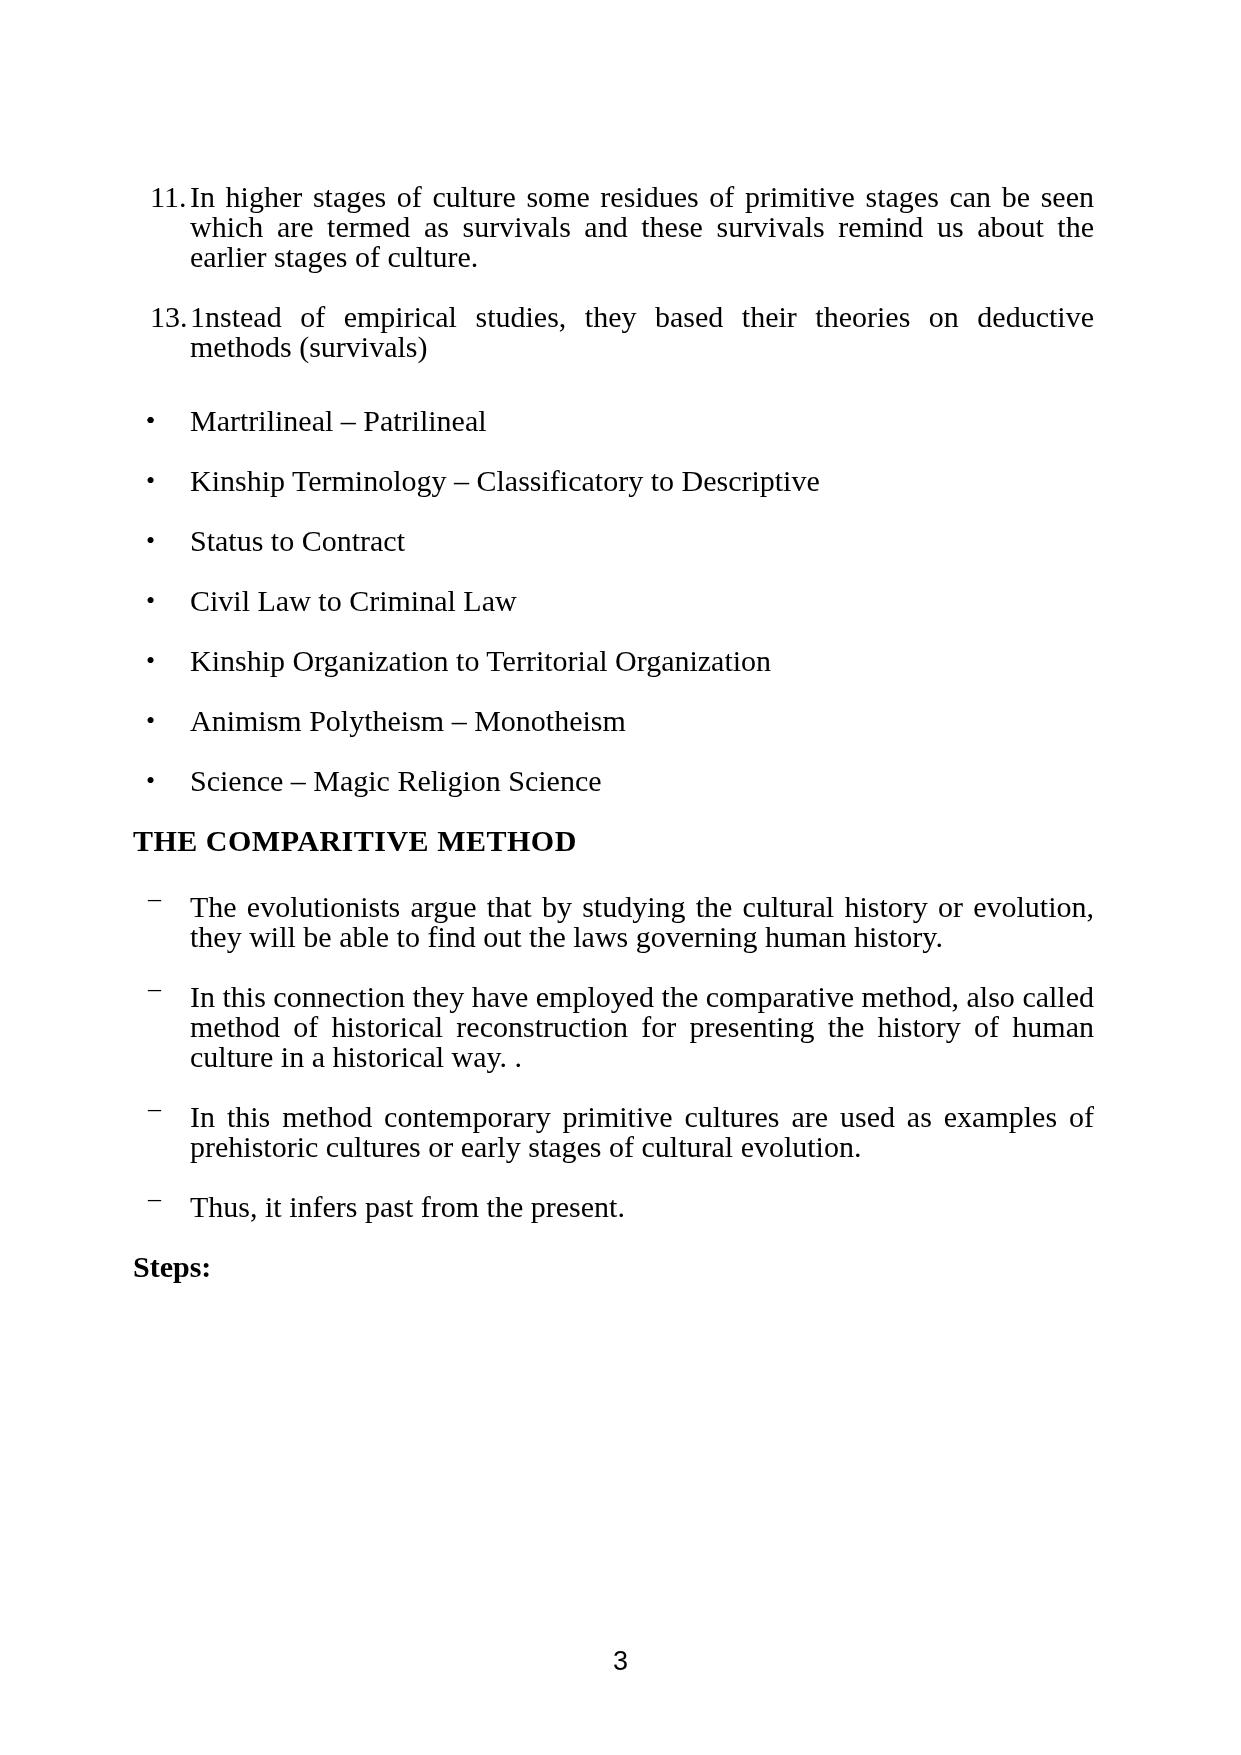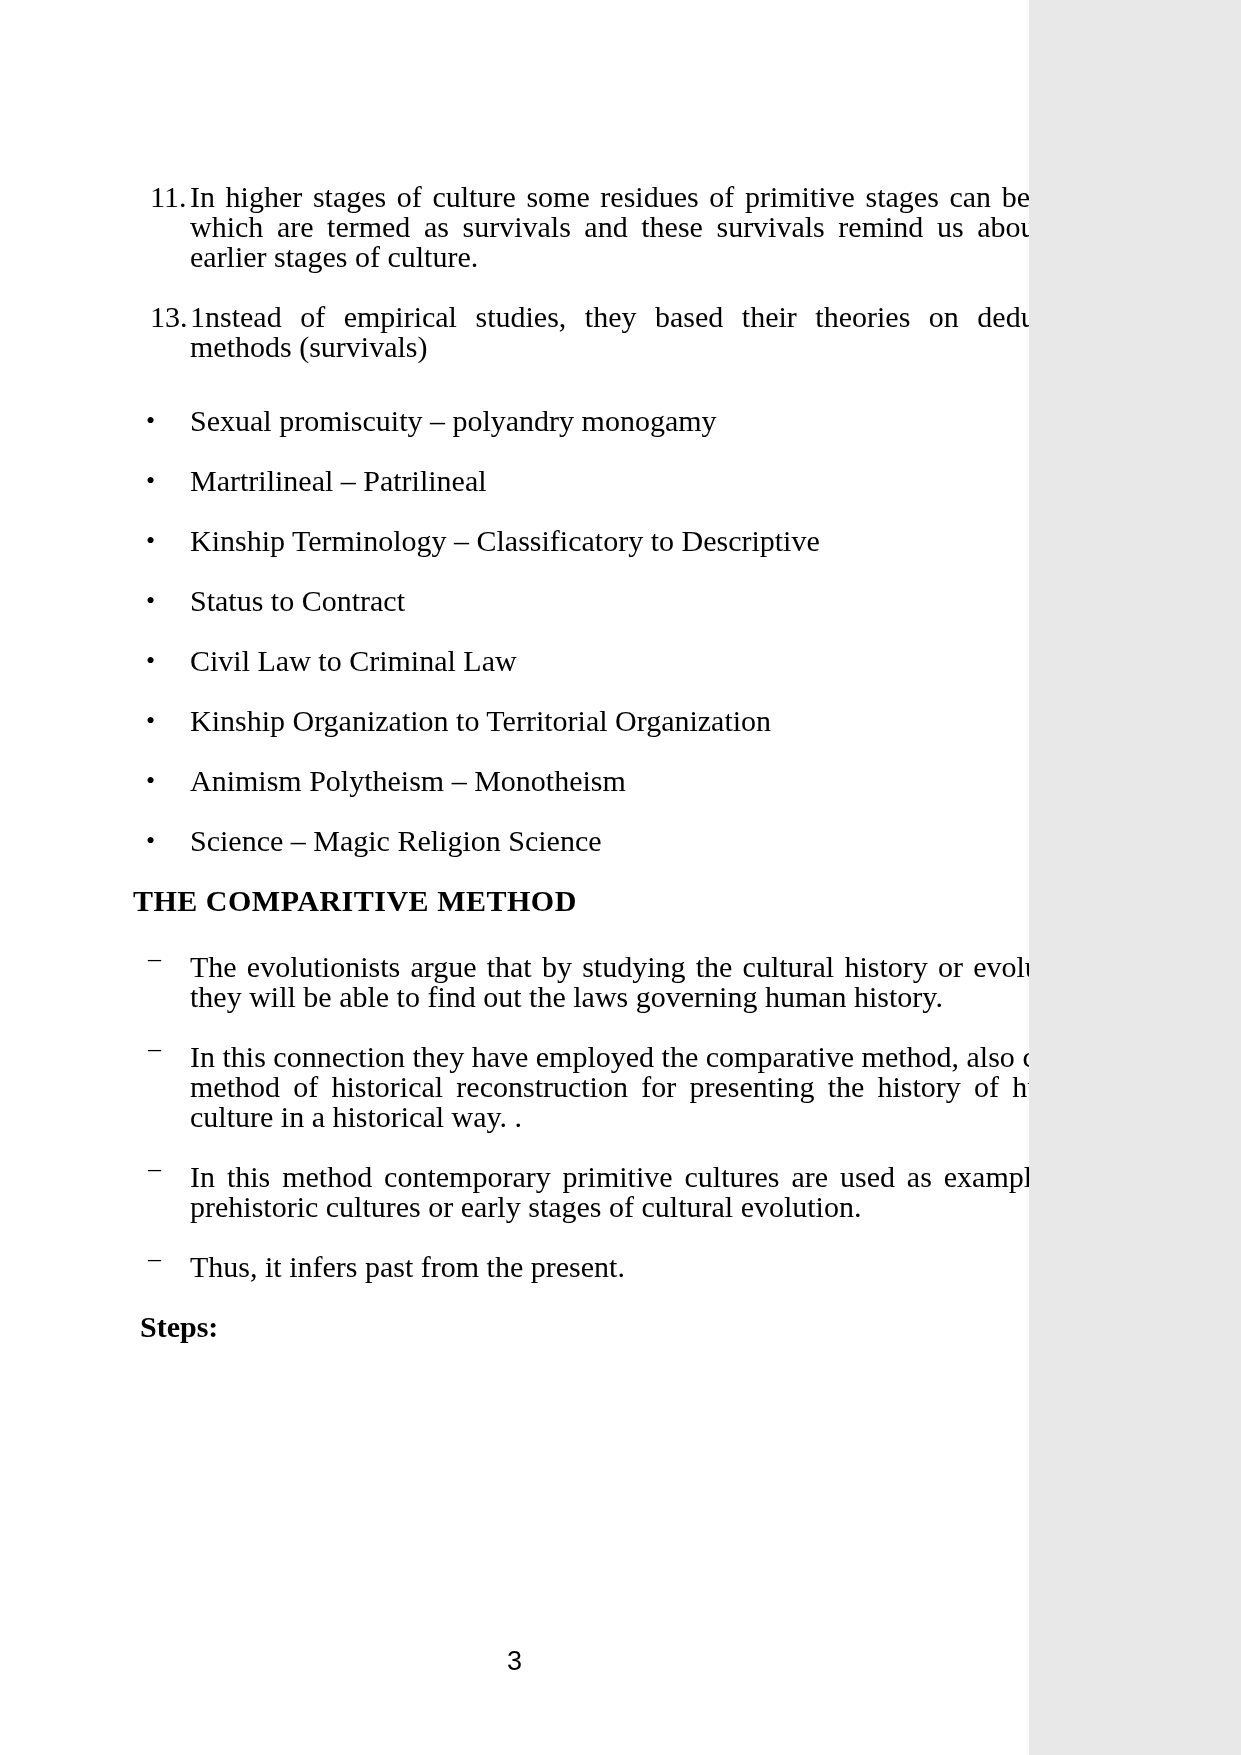--- a/index.html
+++ b/index.html
@@ -1,18 +1,18 @@
 <!DOCTYPE html>
 <html><head>
 <meta charset="utf-8">
 <style>
   html, body { margin: 0; padding: 0; background: #e8e8e8; }
   .page {
     position: relative;
-    width: 1029px;
+    width: 1241px;
     height: 1755px;
     background: #ffffff;
     color: #000000;
     font-family: "Liberation Serif", "DejaVu Serif", serif;
     font-size: 30px;
     line-height: 30px;
     overflow: hidden;
   }
   .content {
     position: absolute;
@@ -61,21 +61,21 @@
     text-align: justify;
   }
   .dash-item .marker {
     position: absolute;
     left: 15px;
     top: -8px;
     font-size: 26px;
   }
   .steps {
     font-weight: bold;
-    margin: 7px;
+    margin: 0;
   }
   .page-number {
     position: absolute;
     top: 1648px;
     left: 0;
     width: 100%;
     text-align: center;
     font-family: "Liberation Sans", "DejaVu Sans", sans-serif;
     font-size: 27px;
     line-height: 27px;
@@ -84,21 +84,21 @@
 </head>
 <body>
 
 <div class="page">
   <div class="content">
     <div id="numbered-list">
         <div class="numbered-item"><span class="num">11.</span><span>In higher stages of culture some residues of primitive stages can be seen which are termed as survivals and these survivals remind us about the earlier stages of culture.</span></div>
         <div class="numbered-item"><span class="num">13.</span><span>1nstead of empirical studies, they based their theories on deductive methods (survivals)</span></div>
       </div>
     <div id="bullet-list" class="bullet-list">
-        <div class="bullet-item"><span class="marker">•</span><span>Sexual promiscuity – polyandry monogamy</span></div>
+        <div class="bullet-item"><span class="marker">•</span></div>
         <div class="bullet-item"><span class="marker">•</span><span>Martrilineal – Patrilineal</span></div>
         <div class="bullet-item"><span class="marker">•</span><span>Kinship Terminology – Classificatory to Descriptive</span></div>
         <div class="bullet-item"><span class="marker">•</span><span>Status to Contract</span></div>
         <div class="bullet-item"><span class="marker">•</span><span>Civil Law to Criminal Law</span></div>
         <div class="bullet-item"><span class="marker">•</span><span>Kinship Organization to Territorial Organization</span></div>
         <div class="bullet-item"><span class="marker">•</span><span>Animism Polytheism – Monotheism</span></div>
         <div class="bullet-item"><span class="marker">•</span><span>Science – Magic Religion Science</span></div>
       </div>
     <h2 class="heading">THE COMPARITIVE METHOD</h2>
     <div id="dash-list" class="dash-list">

